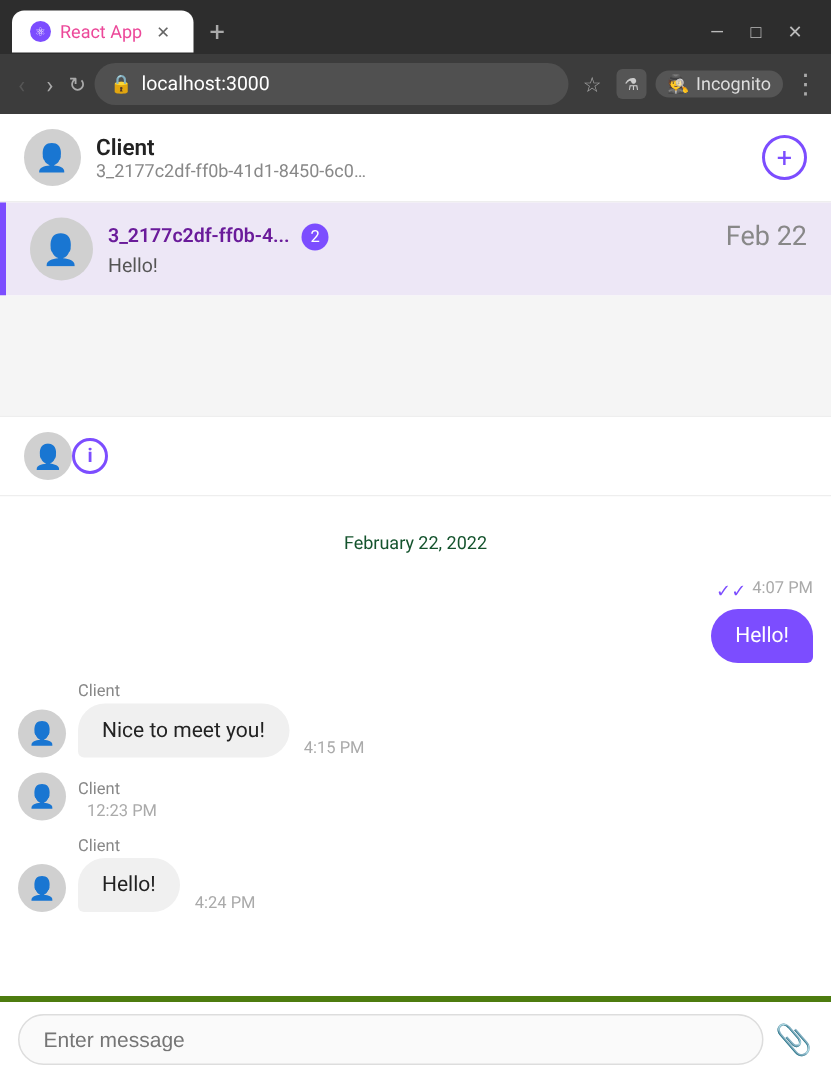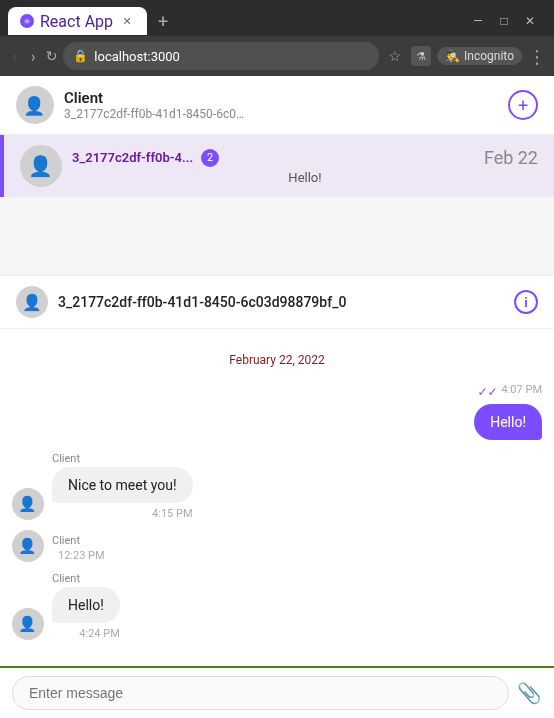--- a/index.html
+++ b/index.html
@@ -37,21 +37,21 @@
     }
     .tab-favicon {
       width: 14px;
       height: 14px;
       border-radius: 50%;
       background: #7c4dff;
       display: flex;align-items:center;justify-content:center;
       font-size: 8px;
       color: #fff;
     }
-    .tab-title { font-size: 16px; color: #4c1d95; flex: 1; }
+    .tab-title { font-size: 12px; color: #ec4899; flex: 1; }
     .tab-close {
       width: 16px; height: 16px;
       display: flex; align-items: center; justify-content: center;
       border-radius: 50%;
       font-size: 11px;
       color: #666;
       cursor: pointer;
     }
     .new-tab-btn {
       width: 24px; height: 24px;
@@ -184,21 +184,21 @@
       border-left: 4px solid #7c4dff;
     }
     .conv-avatar {
       width: 42px; height: 42px;
       border-radius: 50%;
       background: #d0d0d0;
       display: flex; align-items: center; justify-content: center;
       color: #888; font-size: 20px;
       flex-shrink: 0;
     }
-    .conv-info { flex: 1; text-align: center; }
+    .conv-info { flex: 1; }
     .conv-top {
       display: flex;
       align-items: center;
       justify-content: space-between;
     }
     .conv-name {
       font-size: 13px;
       font-weight: 600;
       color: #6a1b9a;
     }
@@ -265,21 +265,21 @@
       flex: 1;
       overflow-y: auto;
       padding: 16px 12px;
       background: #fff;
       position: relative;
     }
 
     .date-divider {
       text-align: center;
       font-size: 12px;
-      color: #7f1d1d;
+      color: #14532d;
       margin: 8px 0 16px;
     }
 
     .msg-outgoing {
       display: flex;
       justify-content: flex-end;
       align-items: flex-end;
       margin-bottom: 12px;
       gap: 6px;
     }
@@ -318,28 +318,27 @@
     .msg-time-in {
       font-size: 11px;
       color: #aaa;
       margin-left: 6px;
       align-self: flex-end;
     }
     .incoming-row {
       display: flex;
       align-items: flex-end;
       gap: 4px;
-      flex-direction: column;
     }
 
     .chat-input-area {
       display: flex;
       align-items: center;
       padding: 8px 12px;
-      border-top: 2px solid #4d7c0f;
+      border-top: 4px solid #4d7c0f;
       background: #fff;
       gap: 8px;
     }
     .chat-input {
       flex: 1;
       border: 1px solid #ddd;
       border-radius: 20px;
       padding: 8px 16px;
       font-size: 14px;
       outline: none;
@@ -429,21 +428,20 @@
     </div>
   </div>
 
   <div class="divider-space"></div>
 
   <div class="chat-area">
     <div class="chat-header">
       <div class="chat-header-avatar">
         <span>👤</span>
       </div>
-      <div class="chat-header-title">3_2177c2df-ff0b-41d1-8450-6c03d98879bf_0</div>
       <div class="info-icon">i</div>
     </div>
 
     <div class="chat-messages">
       <div class="date-divider">February 22, 2022</div>
 
       <div class="msg-outgoing">
         <div style="display:flex;flex-direction:column;align-items:flex-end;">
           <div style="display:flex;align-items:center;gap:4px;margin-bottom:4px;">
             <span class="check-marks">✓✓</span>

